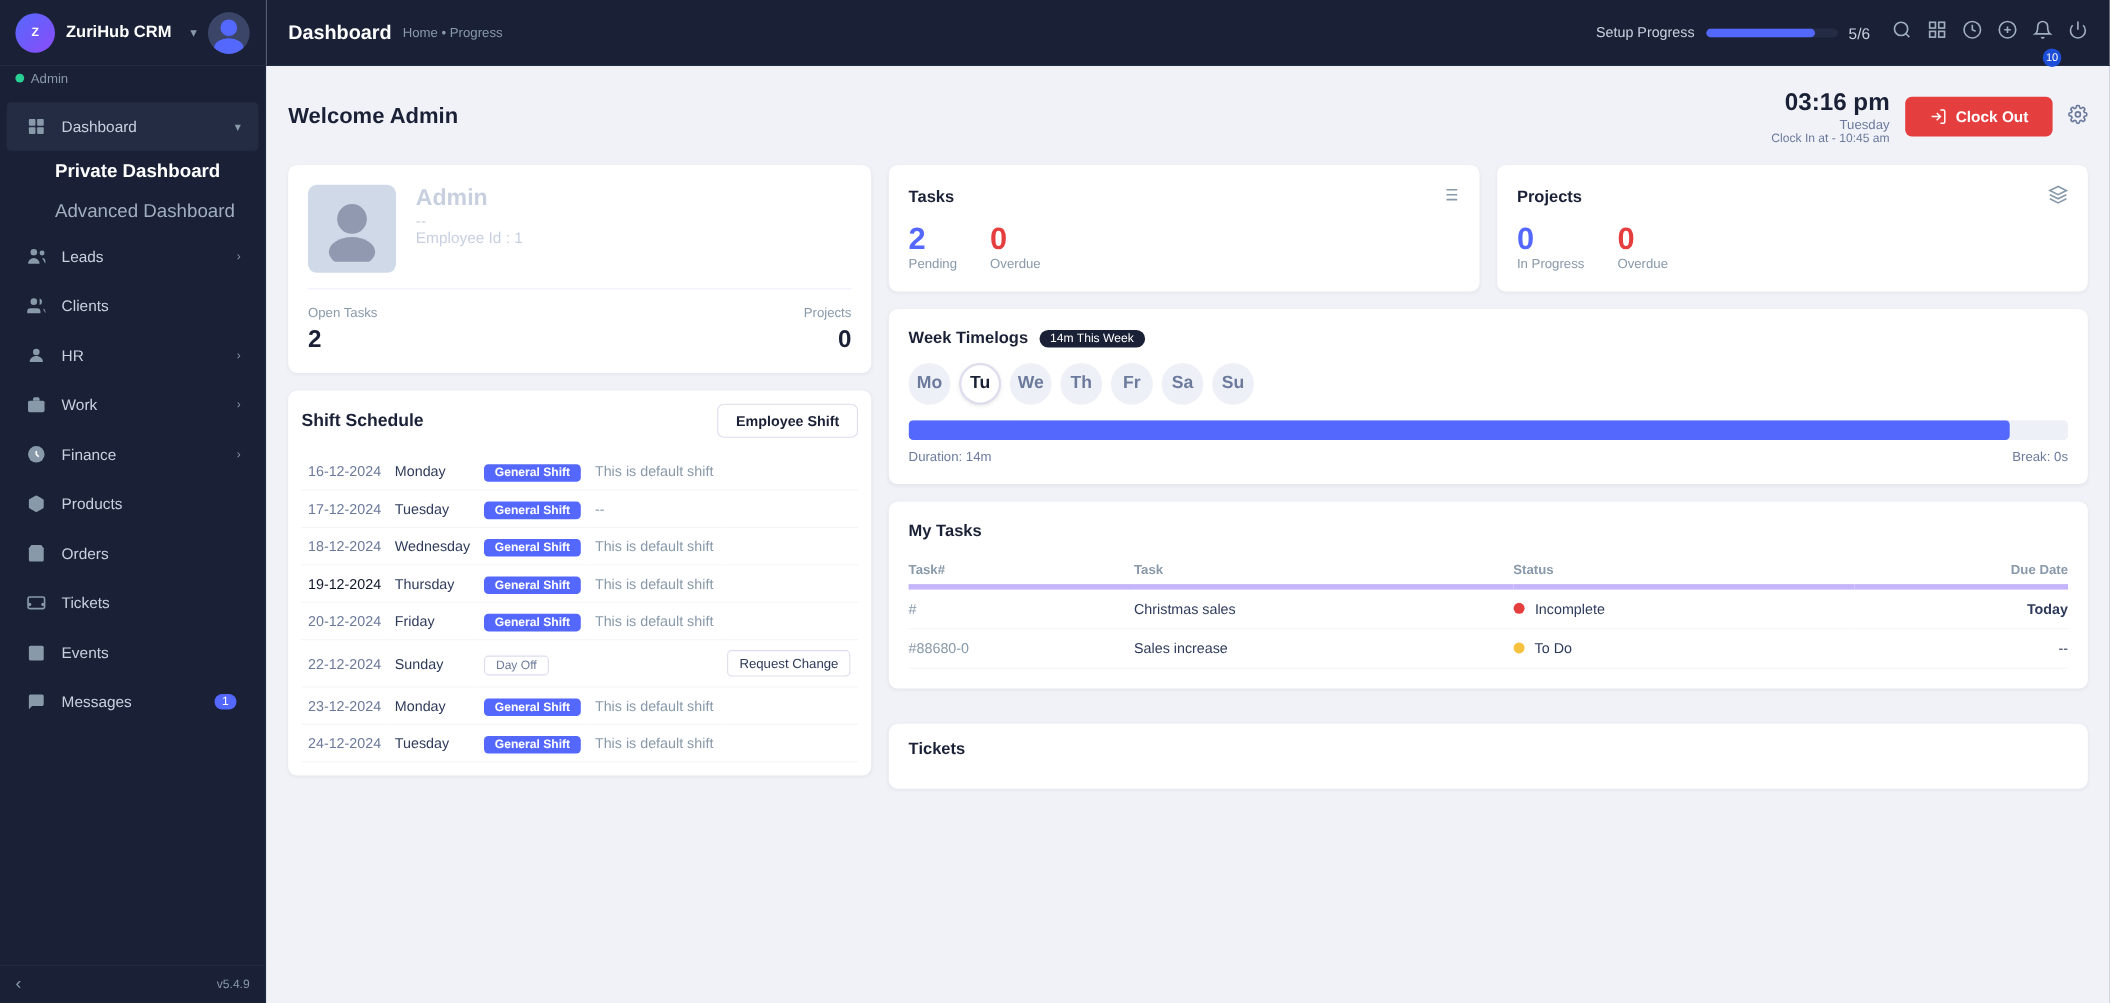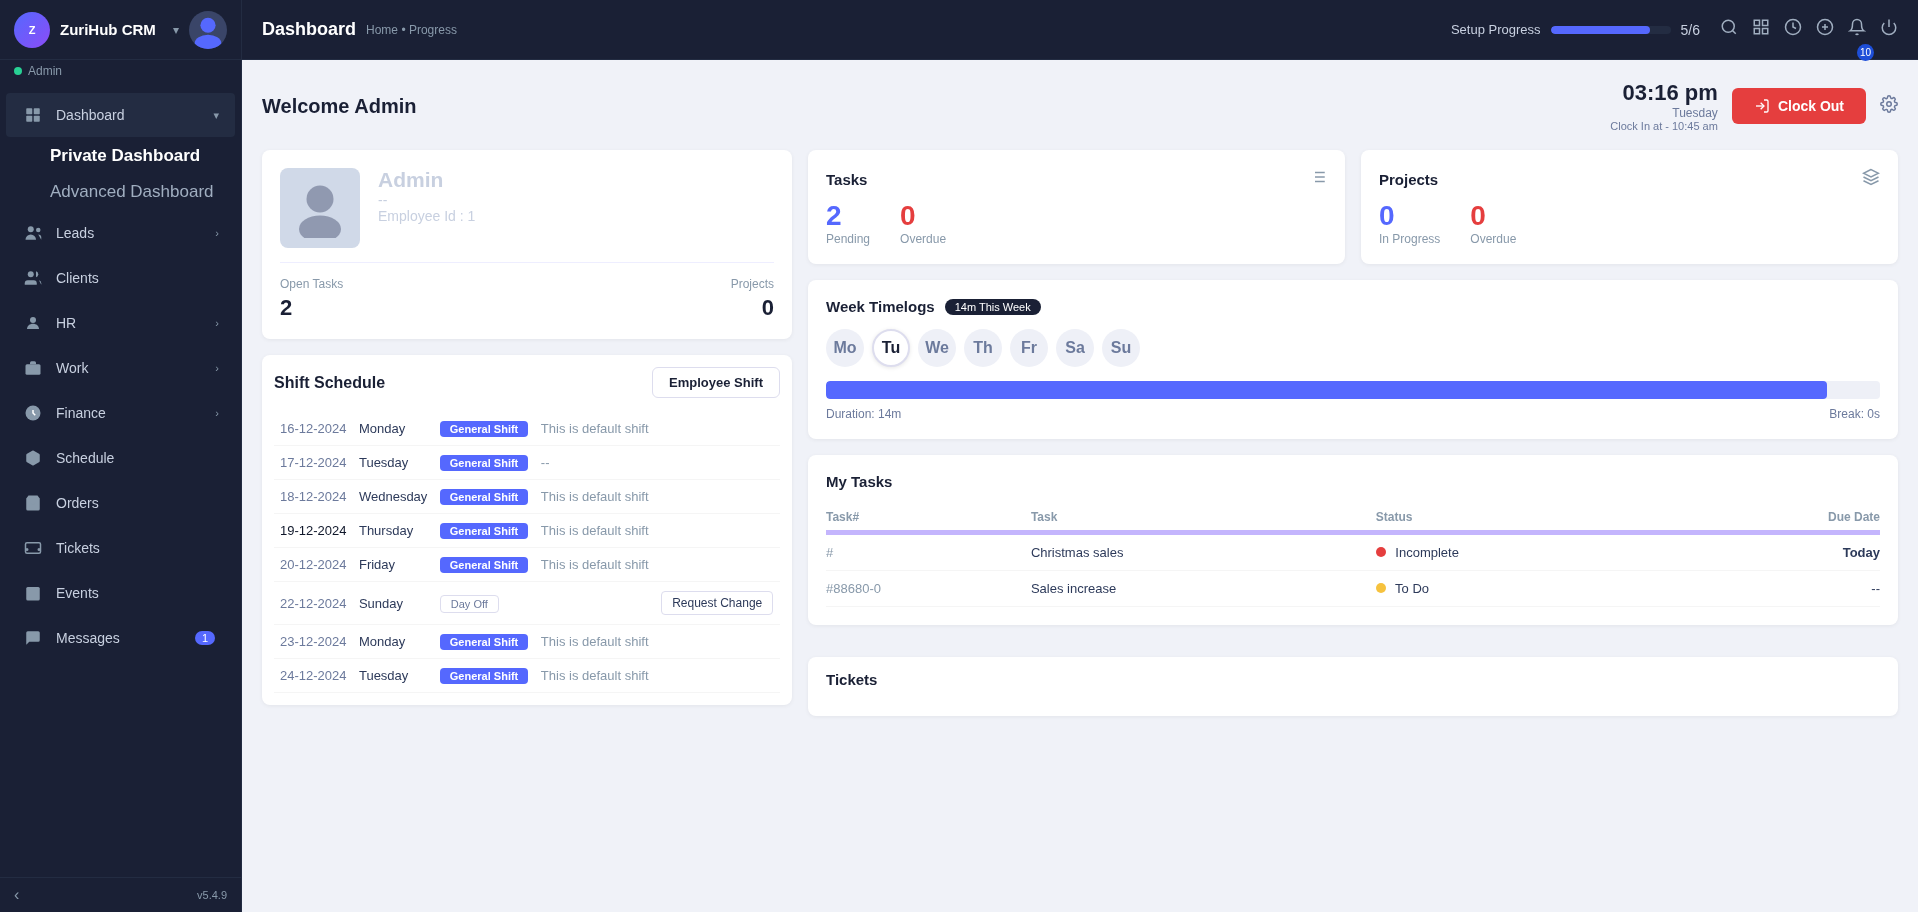--- a/index.html
+++ b/index.html
@@ -219,21 +219,21 @@
       <span class="sidebar-label">Finance</span>
       <span class="sidebar-chevron">›</span>
     </div>
 
     <div class="sidebar-section-item">
       <span class="sidebar-icon">
         <svg width="18" height="18" viewBox="0 0 24 24" fill="currentColor">
             <path d="M21 16V8a2 2 0 0 0-1-1.73l-7-4a2 2 0 0 0-2 0l-7 4A2 2 0 0 0 3 8v8a2 2 0 0 0 1 1.73l7 4a2 2 0 0 0 2 0l7-4A2 2 0 0 0 21 16z"></path>
           </svg>
       </span>
-      <span class="sidebar-label">Schedule</span>
+      <span class="sidebar-label">Products</span>
     </div>
 
     <div class="sidebar-section-item">
       <span class="sidebar-icon">
         <svg width="18" height="18" viewBox="0 0 24 24" fill="currentColor">
             <path d="M6 2 3 6v14a2 2 0 0 0 2 2h14a2 2 0 0 0 2-2V6l-3-4z"></path>
             <line x1="3" y1="6" x2="21" y2="6"></line>
             <path d="M16 10a4 4 0 0 1-8 0"></path>
           </svg>
       </span>

